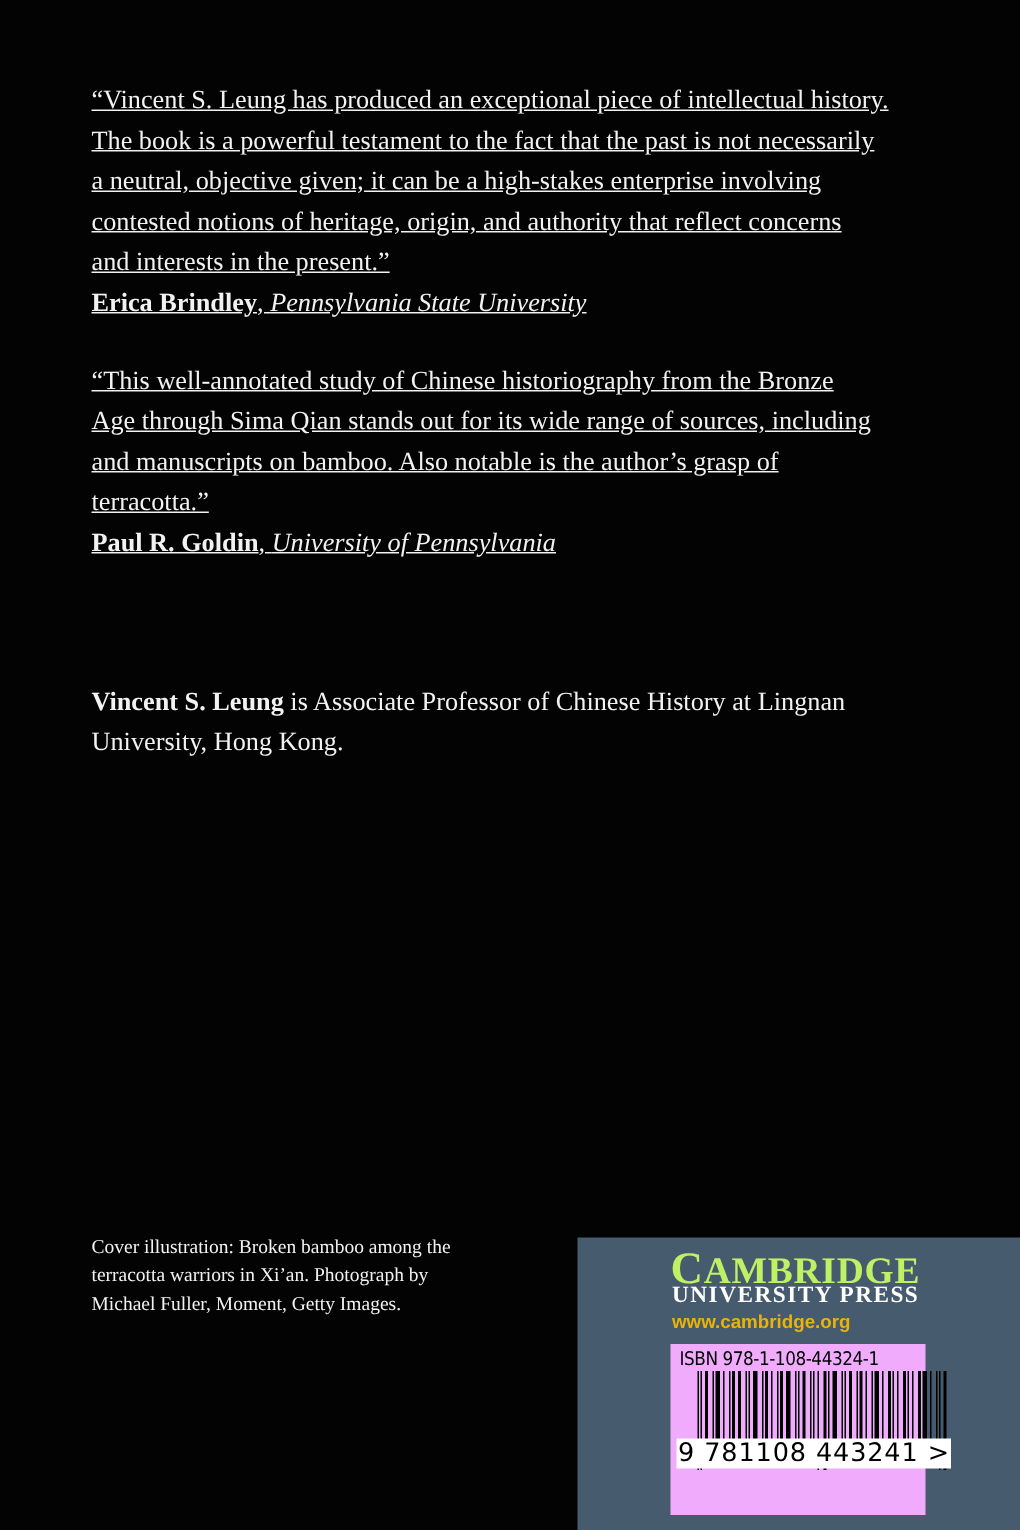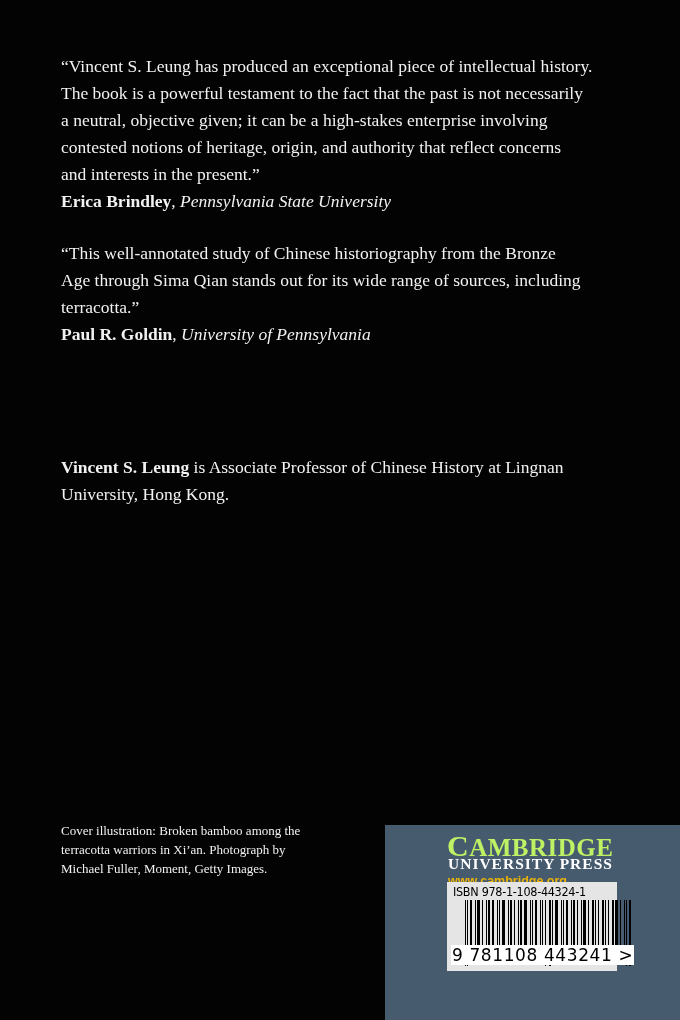--- a/index.html
+++ b/index.html
@@ -2,21 +2,21 @@
 <html><head>
 <meta charset="utf-8">
 <style>
   html, body { margin: 0; padding: 0; }
   body {
     width: 680px; height: 1020px; background: #030303; position: relative;
     overflow: hidden; color: #f2f2f2;
     font-family: "Liberation Serif", "DejaVu Serif", serif;
   }
   .block { position: absolute; left: 61px; width: 560px; font-size: 17.5px; line-height: 27px; }
-  .block p { margin: 0; }
+  .block p { margin: 0; text-decoration: underline; }
   .line { display: block; white-space: nowrap; }
   .attr b { font-weight: bold; }
   .attr i { font-style: italic; }
   #review1 { top: 53px; }
   #review2 { top: 240px; }
   #bio { top: 454px; font-family: Liberation Serif, serif; }
   #caption {
     position: absolute; left: 61px; top: 821px; width: 300px;
     font-size: 13px; line-height: 19px; color: #f2f2f2;
   }
@@ -31,22 +31,22 @@
   .pub-name .cap { font-size: 30px; }
   .pub-sub {
     position: absolute; left: 63px; top: 30px; color: #fff; font-weight: bold;
     font-size: 15.5px; letter-spacing: 1px; white-space: nowrap;
   }
   .pub-url {
     position: absolute; left: 63px; top: 49px; color: #eab308; font-weight: bold;
     font-family: "Liberation Sans", "DejaVu Sans", sans-serif; font-size: 12.5px;
   }
   #barcode-box {
-    position: absolute; left: 62px; top: 57px; width: 170px; height: 89px;
-    background: #e5e5e5; color: #000;
+    position: absolute; left: 62px; top: 71px; width: 170px; height: 114px;
+    background: #f0abfc; color: #000;
   }
   .isbn-text {
     position: absolute; left: 6px; top: 2px;
     font-family: "DejaVu Sans Condensed", "DejaVu Sans", sans-serif; font-size: 12.5px;
     letter-spacing: -0.3px; white-space: nowrap;
   }
   .bars { position: absolute; left: 18px; top: 18px; height: 68px; display: flex; align-items: flex-start; }
   .bar { background: #000; height: 54px; margin-right: 1px; }
   .bar.guard { height: 66px; }
   .barcode-digits {
@@ -66,20 +66,21 @@
     <span class="line">contested notions of heritage, origin, and authority that reflect concerns</span>
     <span class="line">and interests in the present.”</span>
   </p>
   <p class="attr line"><b>Erica Brindley</b><span>, </span><i>Pennsylvania State University</i></p>
 </div>
 
 <div id="review2" class="block">
   <p>
     <span class="line">“This well-annotated study of Chinese historiography from the Bronze</span>
     <span class="line">Age through Sima Qian stands out for its wide range of sources, including</span>
+    <span class="line">and manuscripts on bamboo. Also notable is the author’s grasp of</span>
     <span class="line">terracotta.”</span>
   </p>
   <p class="attr line"><b>Paul R. Goldin</b><span>, </span><i>University of Pennsylvania</i></p>
 </div>
 
 <div id="bio" class="block">
   <span class="line attr"><b>Vincent S. Leung</b><span> is Associate Professor of Chinese History at Lingnan</span></span>
   <span class="line">University, Hong Kong.</span>
 </div>
 

